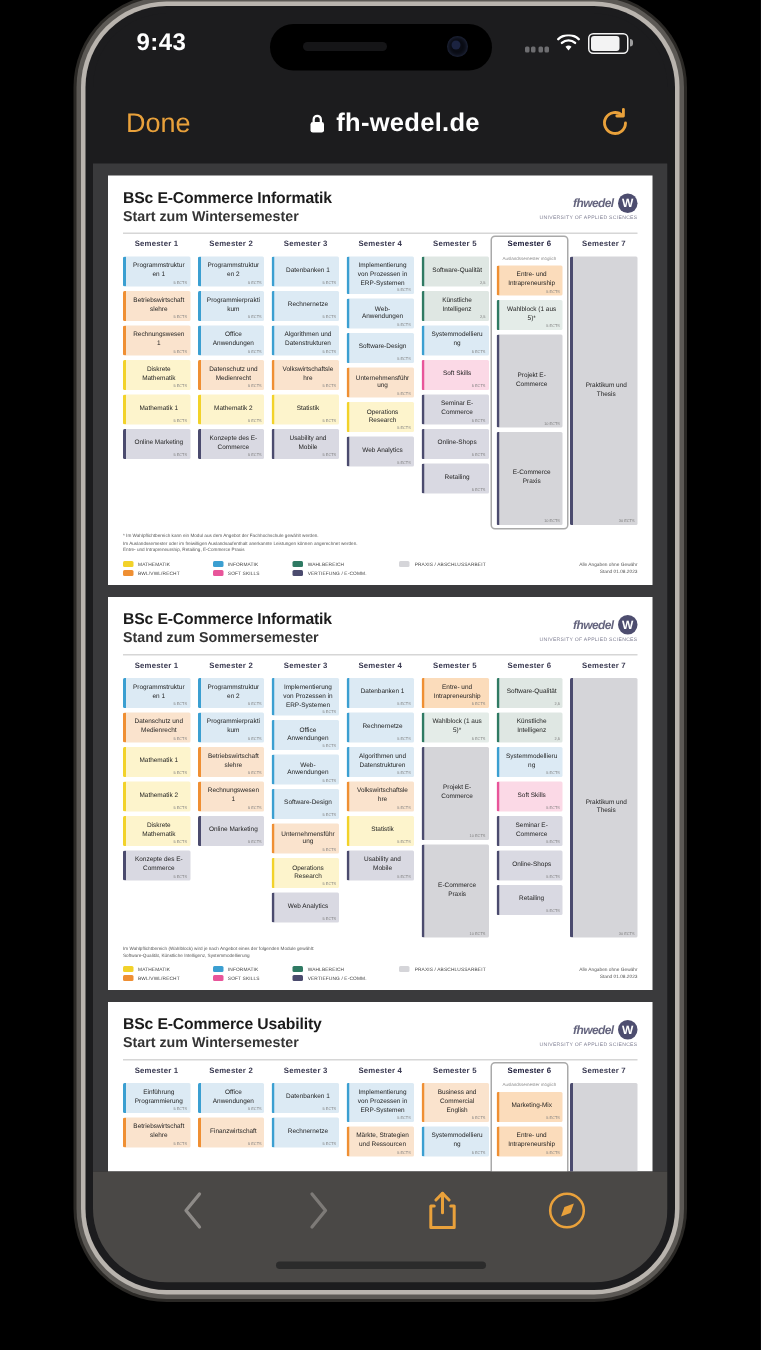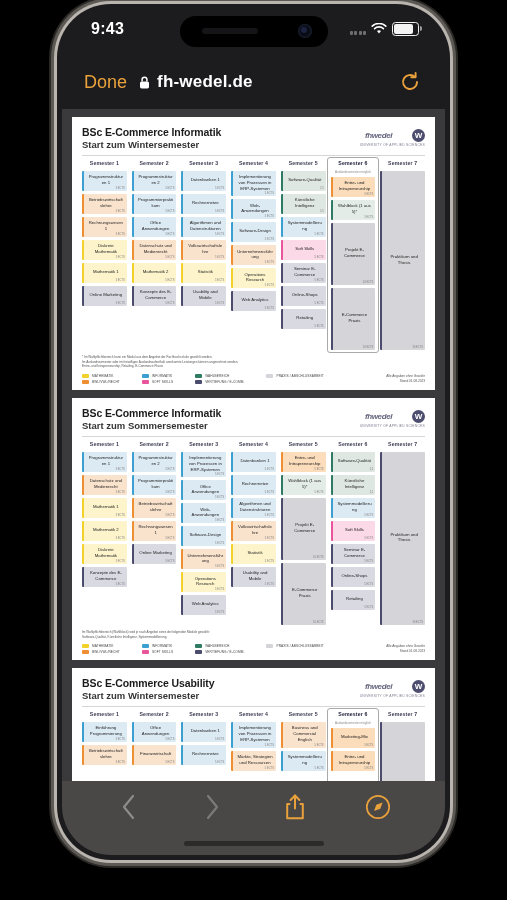--- a/index.html
+++ b/index.html
@@ -29,37 +29,37 @@
   .sig i:nth-child(1){height:4px}.sig i:nth-child(2){height:4px}
   .sig i:nth-child(3){height:4px}.sig i:nth-child(4){height:4px}
   .wifi svg{display:block}
   .batt{width:25px;height:12px;border:1.4px solid #fff;border-radius:3.5px;position:relative;opacity:.95;}
   .batt:after{content:"";position:absolute;right:-3.5px;top:3.4px;width:2px;height:5px;
               background:#fff;border-radius:0 2px 2px 0;opacity:.6;}
   .batt i{position:absolute;left:1.4px;top:1.4px;bottom:1.4px;width:19px;background:#fff;border-radius:2px;}
 
   
   .topbar{position:absolute;top:46px;left:0;right:0;height:54px;background:#1c1c1e;
-          display:flex;align-items:center;gap:12px;}
+          display:flex;align-items:center;}
   .done{color:#e9a13b;font-size:18px;margin-left:22px;cursor:pointer;}
-  .urlwrap{flex:1;display:flex;align-items:center;gap:7px;}
+  .urlwrap{flex:1;display:flex;align-items:center;justify-content:center;gap:7px;}
   .lock svg{display:block}
   .url{color:#fff;font-size:17px;font-weight:bold;letter-spacing:.2px;}
   .reload{margin-right:24px;width:22px;height:22px;cursor:pointer;}
 
   
   .content{position:absolute;top:100px;bottom:74px;left:0;right:0;background:#3a3a3c;overflow:hidden;}
   .scroller{position:absolute;left:0;right:0;top:0;}
   .card{background:#fff;margin:8px 10px;padding:9px 10px 6px 10px;}
 
   .card-head{display:flex;justify-content:space-between;align-items:center;}
   .c-title{font-size:10.5px;font-weight:bold;color:#1b1b1b;letter-spacing:-.1px;}
   .c-sub{font-size:9.5px;color:#343434;margin-top:1px;font-weight:bold;}
   .logo{text-align:right;opacity:.85;}
-  .logo .lg-main{display:flex;align-items:center;gap:20px;justify-content:flex-end;}
+  .logo .lg-main{display:flex;align-items:center;gap:3px;justify-content:flex-end;}
   .lg-word{font-size:8px;font-weight:bold;color:#4a4a68;letter-spacing:-.4px;font-style:italic;}
   .lg-seal{width:13px;height:13px;border-radius:50%;background:#2f2f56;color:#fff;
            font-size:8px;font-weight:bold;display:flex;align-items:center;justify-content:center;}
   .lg-tag{font-size:3.4px;color:#6a6a80;letter-spacing:.2px;margin-top:1px;}
 
   .sep{height:1px;background:#d6d6d6;margin:5px 0 0 0;}
 
   .grid{display:flex;gap:5px;margin-top:4px;position:relative;}
   .col{flex:1;display:flex;flex-direction:column;gap:3px;min-width:0;}
   .col-head{font-size:5.2px;color:#3b3b52;text-align:center;font-weight:bold;
@@ -389,21 +389,21 @@
                 <div class="stamp">
                   <div>Alle Angaben ohne Gewähr</div>
                   <div>Stand 01.08.2023</div>
                 </div>
               </div>
             </div>
             <div class="card">
               <div class="card-head">
                 <div>
                   <div class="c-title">BSc E-Commerce Informatik</div>
-                  <div class="c-sub">Start zum Sommersemester</div>
+                  <div class="c-sub">Stand zum Sommersemester</div>
                 </div>
                 <div class="logo">
                   <div class="lg-main">
                     <span class="lg-word">fhwedel</span>
                     <span class="lg-seal">W</span>
                   </div>
                   <div class="lg-tag">UNIVERSITY OF APPLIED SCIENCES</div>
                 </div>
               </div>
               <div class="sep"></div>

